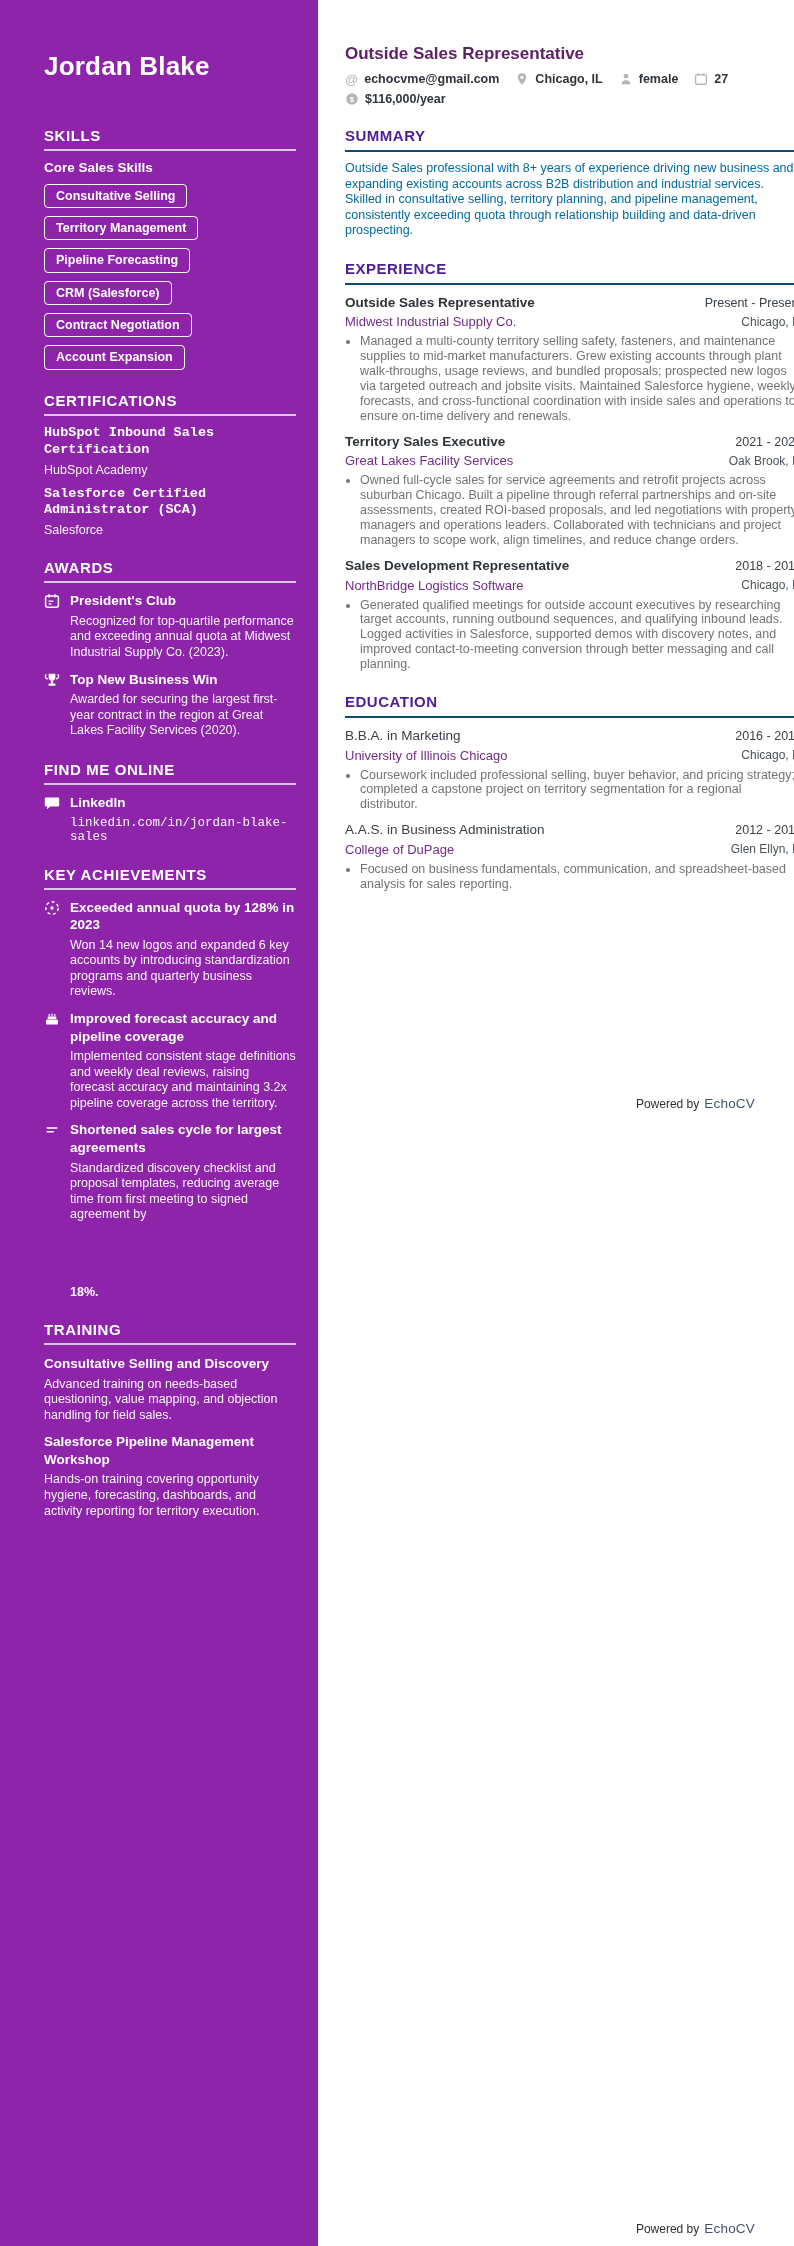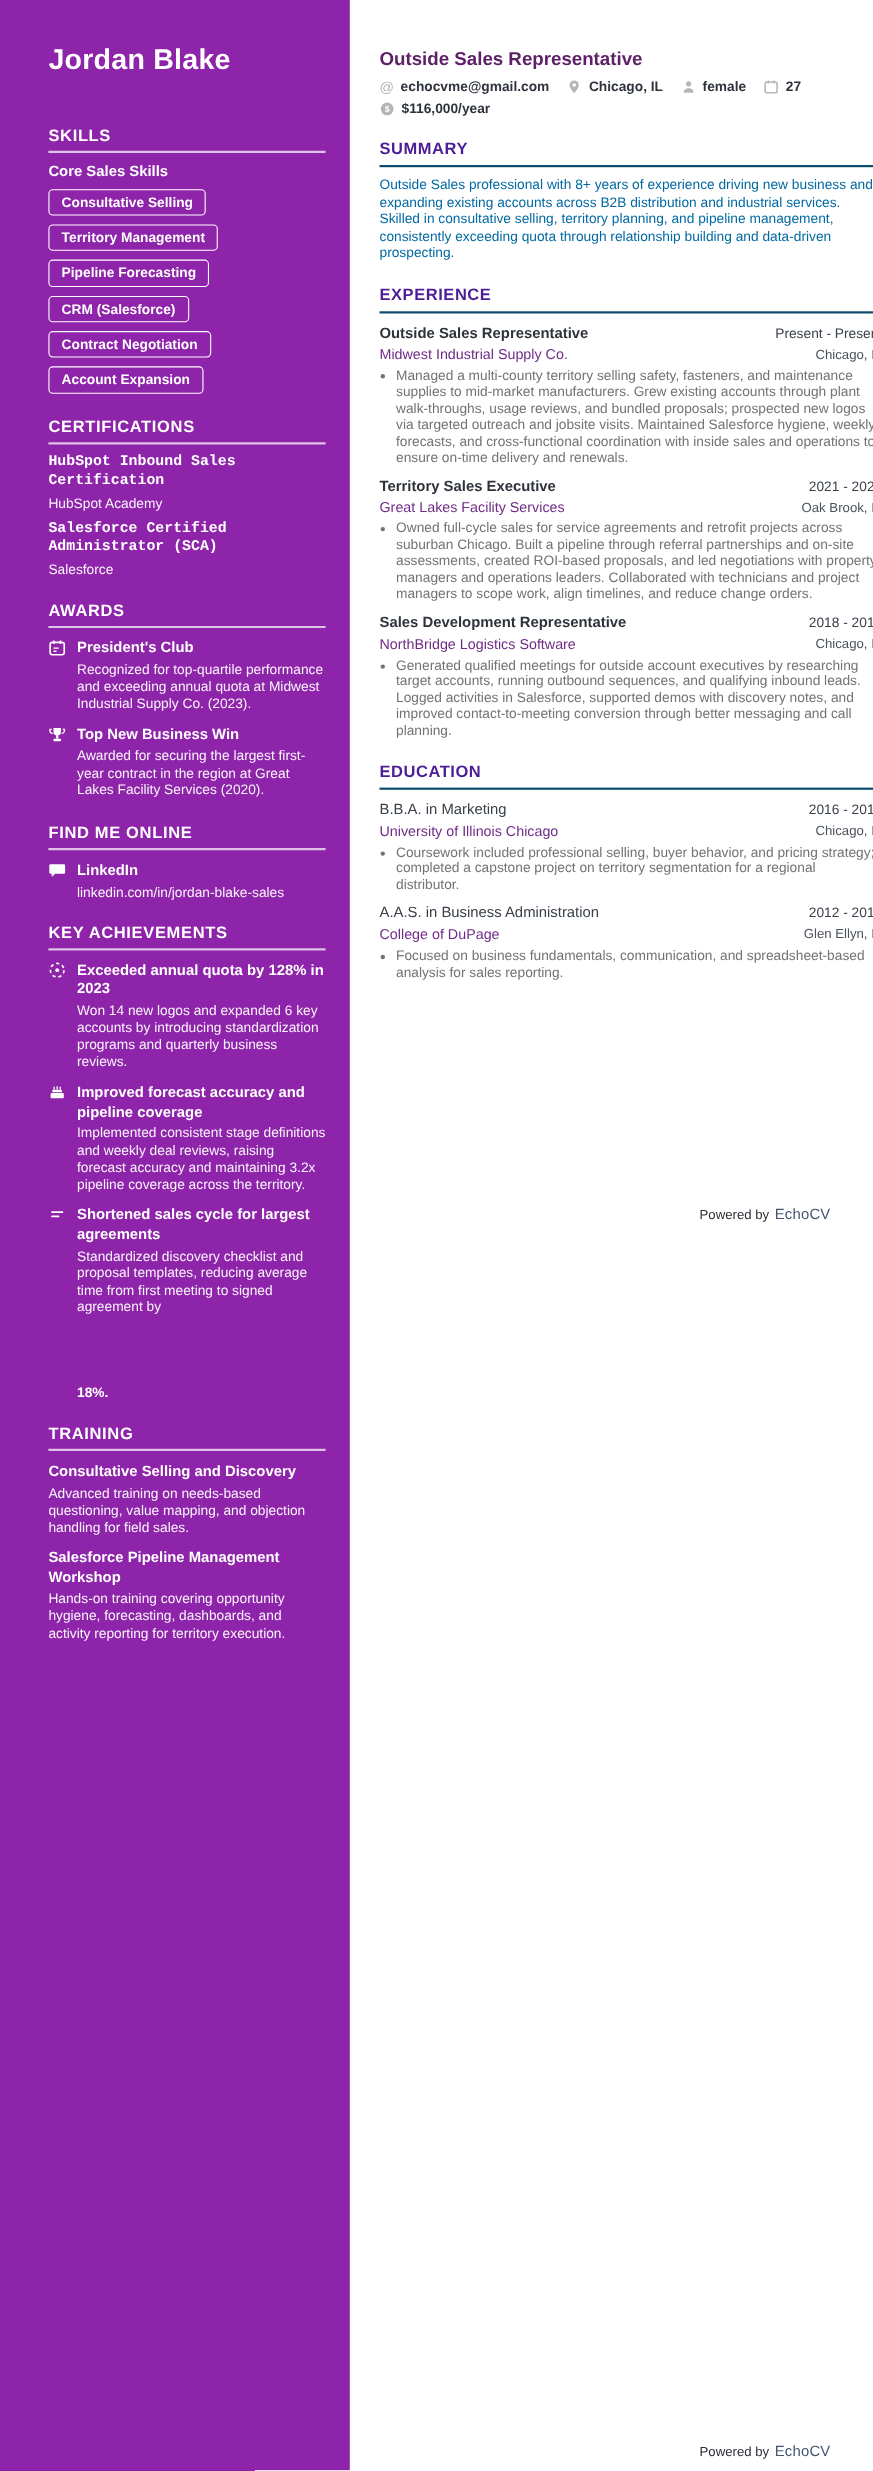--- a/index.html
+++ b/index.html
@@ -7,21 +7,21 @@
   body { font-family:"Liberation Sans", sans-serif; -webkit-font-smoothing:antialiased; }
 
   .page { position:relative; width:794px; height:2246px; background:#ffffff; overflow:hidden; }
 
   
   .sidebar {
     position:absolute; left:0; top:0; width:318px; height:100%;
     background:#8E24AA; color:#ffffff;
     padding:40px 22px 0 44px;
   }
-  .candidate-name { margin:0 0 46px 0; font-size:26px; font-weight:700; letter-spacing:.2px; line-height:1.1; }
+  .candidate-name { margin:12px 0 46px 0; font-size:26px; font-weight:700; letter-spacing:.2px; line-height:1.1; }
 
   .sb-section { margin-top:22px; }
   .sb-section.first { margin-top:0; }
   .sb-heading {
     margin:0; font-size:15px; font-weight:700; letter-spacing:.6px;
     padding-bottom:5px; border-bottom:2px solid rgba(255,255,255,.72);
     margin-bottom:9px; text-transform:uppercase;
   }
   .sb-group-title { font-size:13.5px; font-weight:700; margin:2px 0 9px; }
 
@@ -31,21 +31,21 @@
     padding:4px 11px; font-size:12.5px; font-weight:700; line-height:1.15;
   }
 
   .cert-title { font-size:13.5px; font-weight:700; margin-top:9px; line-height:1.25;font-family:Liberation Mono, monospace; }
   .cert-issuer { font-size:12.5px; font-weight:400; margin-top:4px; color:rgba(255,255,255,.95); }
 
   .icon-item { display:flex; gap:10px; align-items:flex-start; margin-top:8px; }
   .icon-item .sb-icon { flex:0 0 16px; width:16px; height:16px; margin-top:1px; }
   .icon-item-title { font-size:13.5px; font-weight:700; line-height:1.3; }
   .icon-item-desc { font-size:12.5px; line-height:15.6px; color:rgba(255,255,255,.95); margin:4px 0 10px 26px; }
-  .icon-item-link { font-size:12.5px; color:rgba(255,255,255,.95); margin:4px 0 10px 26px; }
+  .icon-item-link { font-size:12.5px; color:rgba(255,255,255,.95); margin:4px 0 10px 26px;font-family:Liberation Mono, monospace; }
 
   .overflow-text { font-size:12.5px; font-weight:700; margin:62px 0 0 26px; }
 
   .training-title { font-size:13.5px; font-weight:700; margin-top:10px; line-height:1.3; }
   .training-desc { font-size:12.5px; line-height:15.6px; margin-top:4px; color:rgba(255,255,255,.95); }
 
   
   .main {
     position:absolute; left:318px; top:0; width:523px; height:100%;
     padding:44px 39px 12px 27px; color:#3F454E;border-radius:26px;

